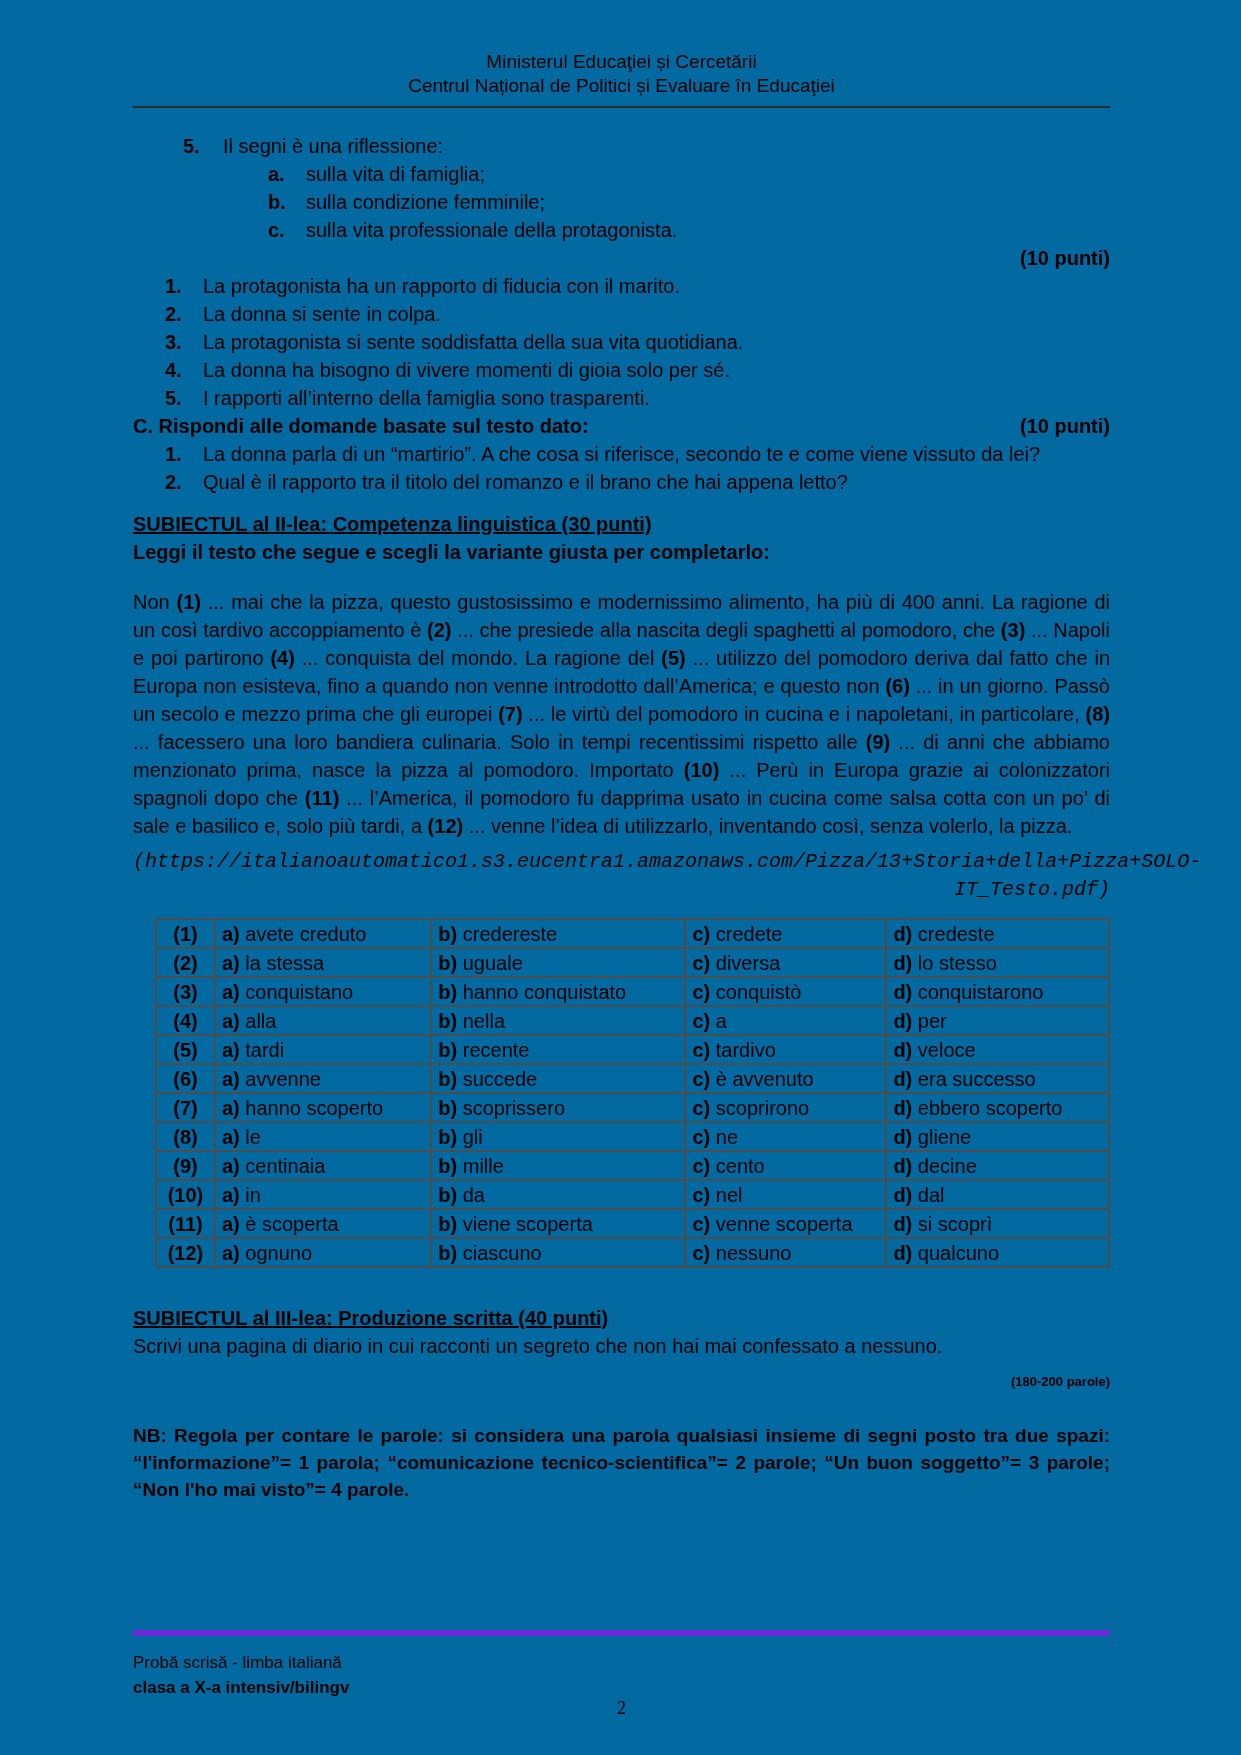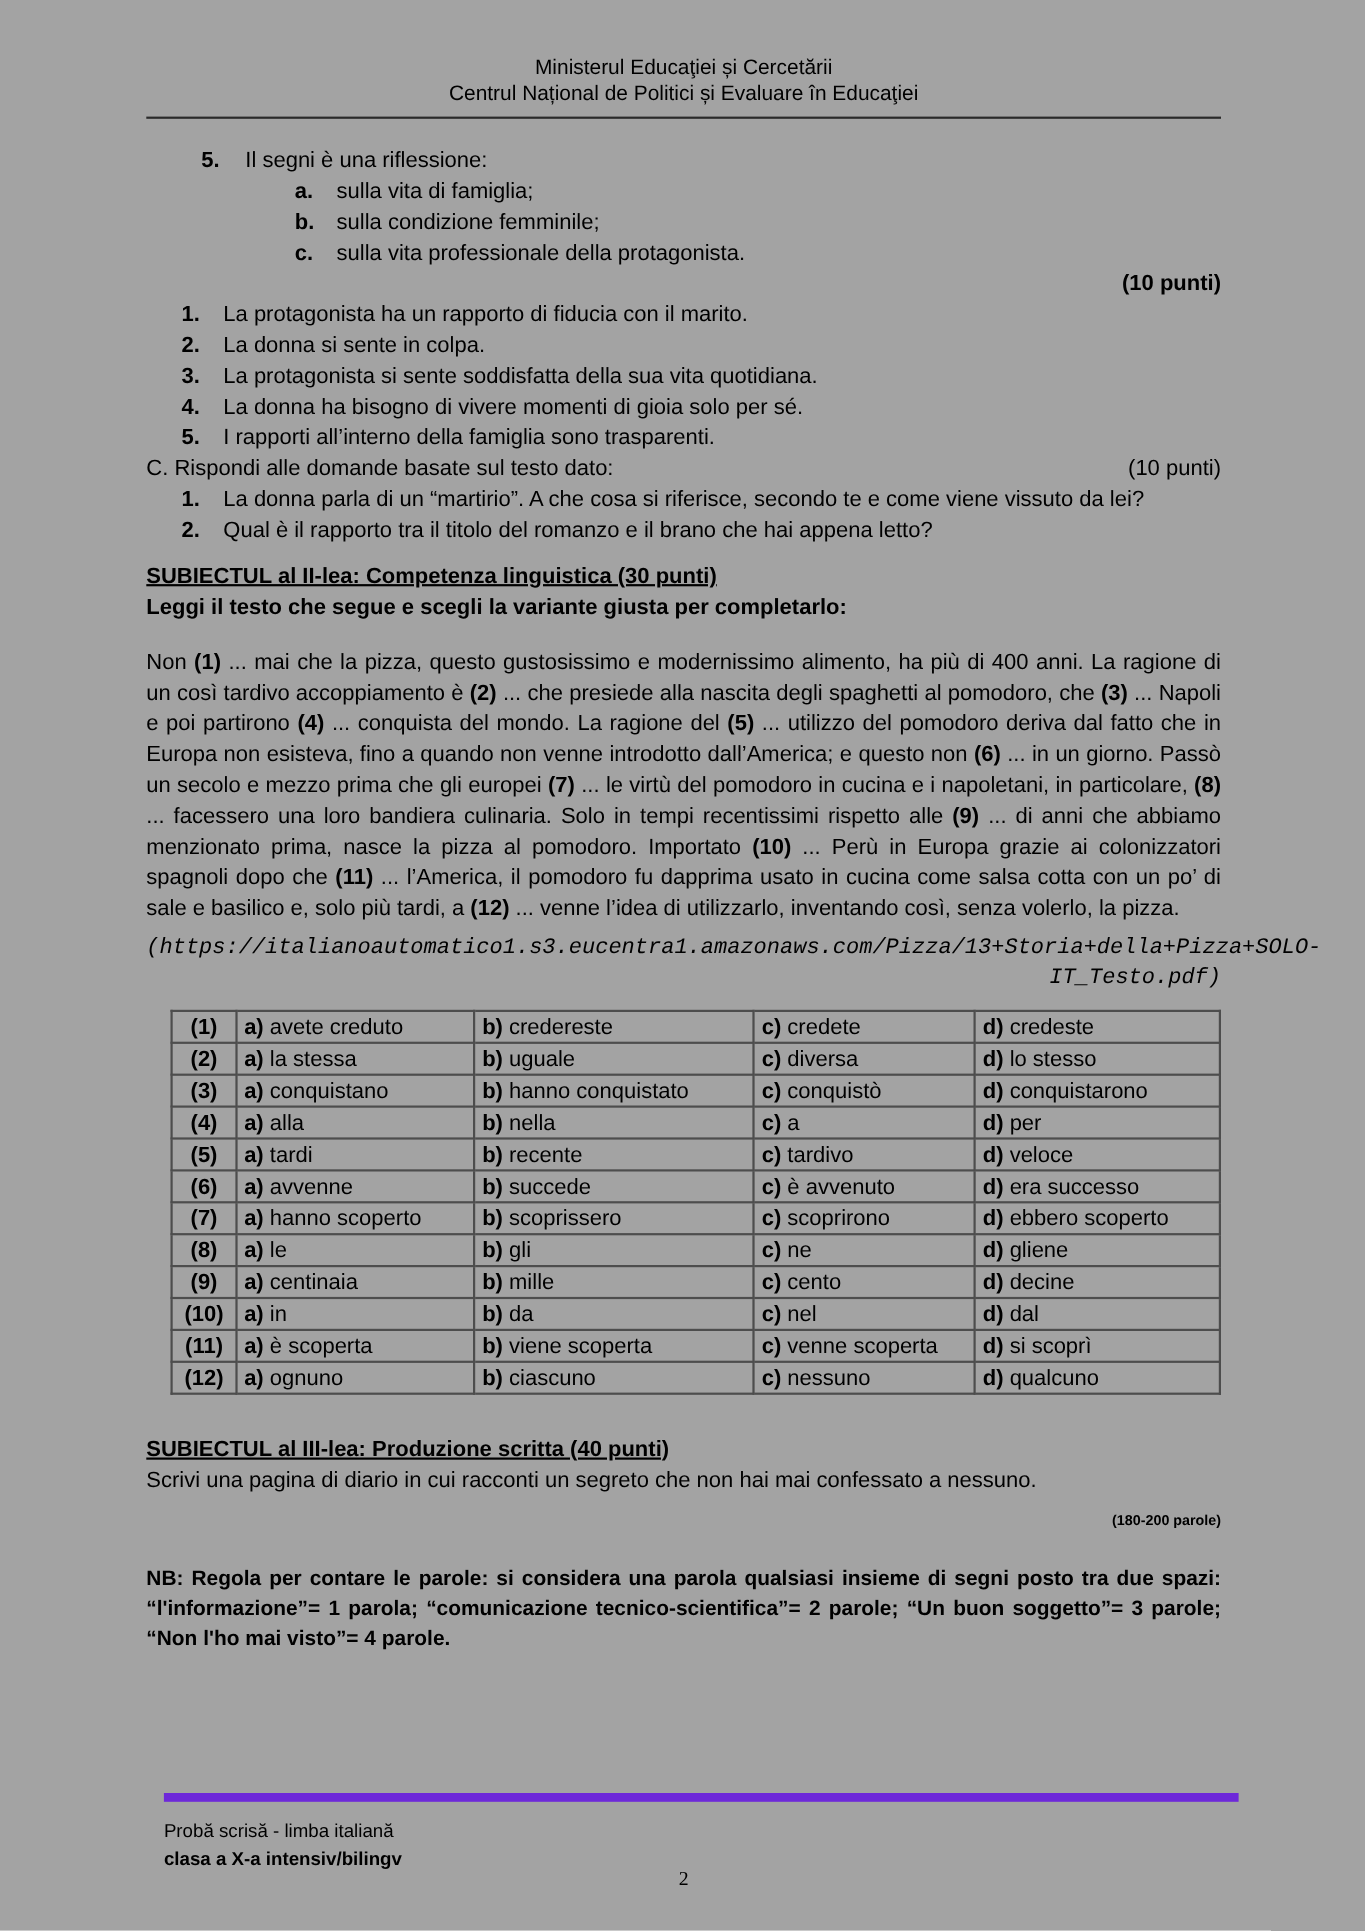--- a/index.html
+++ b/index.html
@@ -1,19 +1,19 @@
 <!DOCTYPE html>
 <html><head>
 <meta charset="utf-8">
 <style>
   html,body { margin:0; padding:0; background:#e8e8e8; }
   .page {
     position:relative;
     width:1241px; height:1755px;
-    background:#a3a3a3;
+    background:#0369a1;
     font-family:"Liberation Sans","DejaVu Sans",sans-serif;
     color:#000;
     overflow:hidden;
   }
   .content { position:absolute; left:133px; width:977px; top:0; }
   .b { font-weight:bold; }
   
   .doc-header {
     margin-top:50px;
     text-align:center;
@@ -25,21 +25,21 @@
   .lrow { display:flex; line-height:28px; font-size:20px; }
   .lrow .num { font-weight:bold; flex:0 0 auto; }
   .a-item5 { padding-left:50px; margin-top:24px; }
   .a-item5 .num { width:40px; }
   .a-opt { padding-left:135px; }
   .a-opt .num { width:38px; }
   .sec-heading { font-weight:bold; font-size:20px; line-height:28px; margin-top:6px; }
   .points-line { text-align:right; font-weight:bold; font-size:20px; line-height:28px; }
   .bc-item { padding-left:32px; }
   .bc-item .num { width:38px; }
-  .c-head-row { display:flex; justify-content:space-between; font-weight:normal; font-size:20px; line-height:28px; }
+  .c-head-row { display:flex; justify-content:space-between; font-weight:bold; font-size:20px; line-height:28px; }
   .subj-heading { font-size:20px; line-height:28px; margin-top:14px; }
   .subj-heading span { font-weight:bold; text-decoration:underline; }
   .subj-instr { font-weight:bold; font-size:20px; line-height:28px; }
   .fill-par { margin-top:22px; font-size:20px; line-height:28px; text-align:justify; }
   .source { margin-top:8px; font-size:20px; line-height:28px; font-style:italic; text-align:right;font-family:Liberation Mono, monospace; }
   
   table.answers { border-collapse:collapse; margin-left:22px; margin-top:14px; table-layout:fixed; }
   table.answers td {
     border:2px solid #4d4d4d;
     height:27px; padding:0 6px;
@@ -49,22 +49,22 @@
   td.tnum { width:46px; text-align:center; padding:0 2px; }
   td.copta { width:207px; }
   td.coptb { width:246px; }
   td.coptc { width:190px; }
   td.coptd { width:213px; }
   .task-line { font-size:20px; line-height:28px; }
   .words-line { text-align:right; font-weight:bold; font-size:13px; line-height:28px; margin-top:8px; }
   .nb-block { margin-top:26px; font-weight:bold; font-size:19px; line-height:27px; text-align:justify; }
   
   .doc-footer {
-    position:absolute; left:149px; width:977px; top:1630px;
-    border-top:8px solid #6d28d9;
+    position:absolute; left:133px; width:977px; top:1630px;
+    border-top:6px solid #6d28d9;
     font-size:17px; line-height:25px;
     padding-top:14px;
   }
   .foot-l2 { font-weight:bold; }
   .page-num {
     position:absolute; left:133px; width:977px; top:1698px;
     text-align:center;
     font-family:"Liberation Serif","DejaVu Serif",serif;
     font-size:18px;
   }

